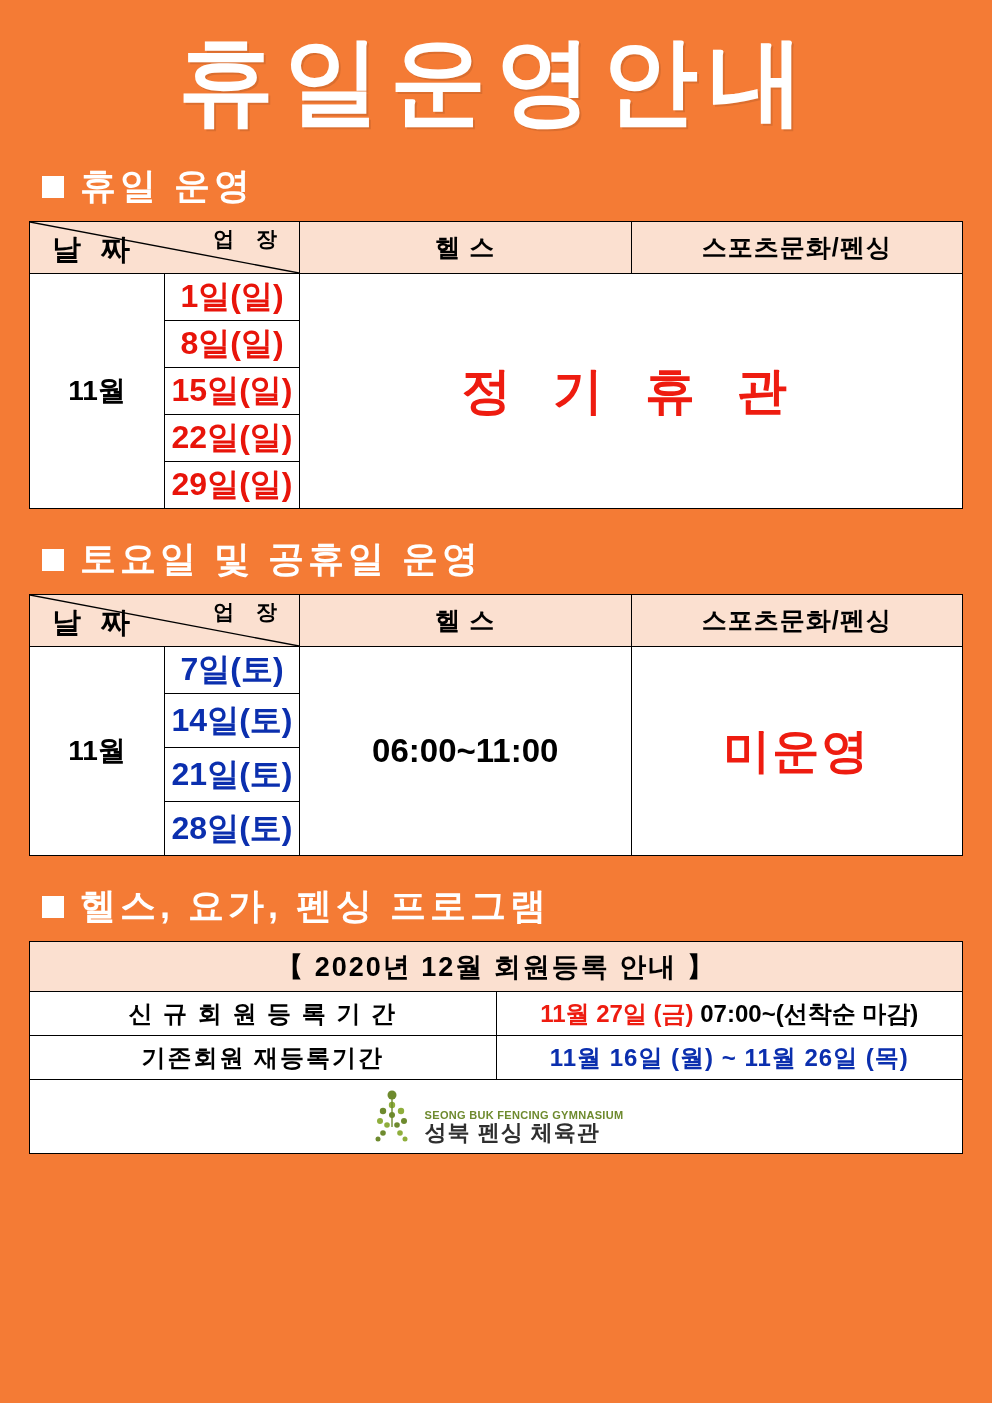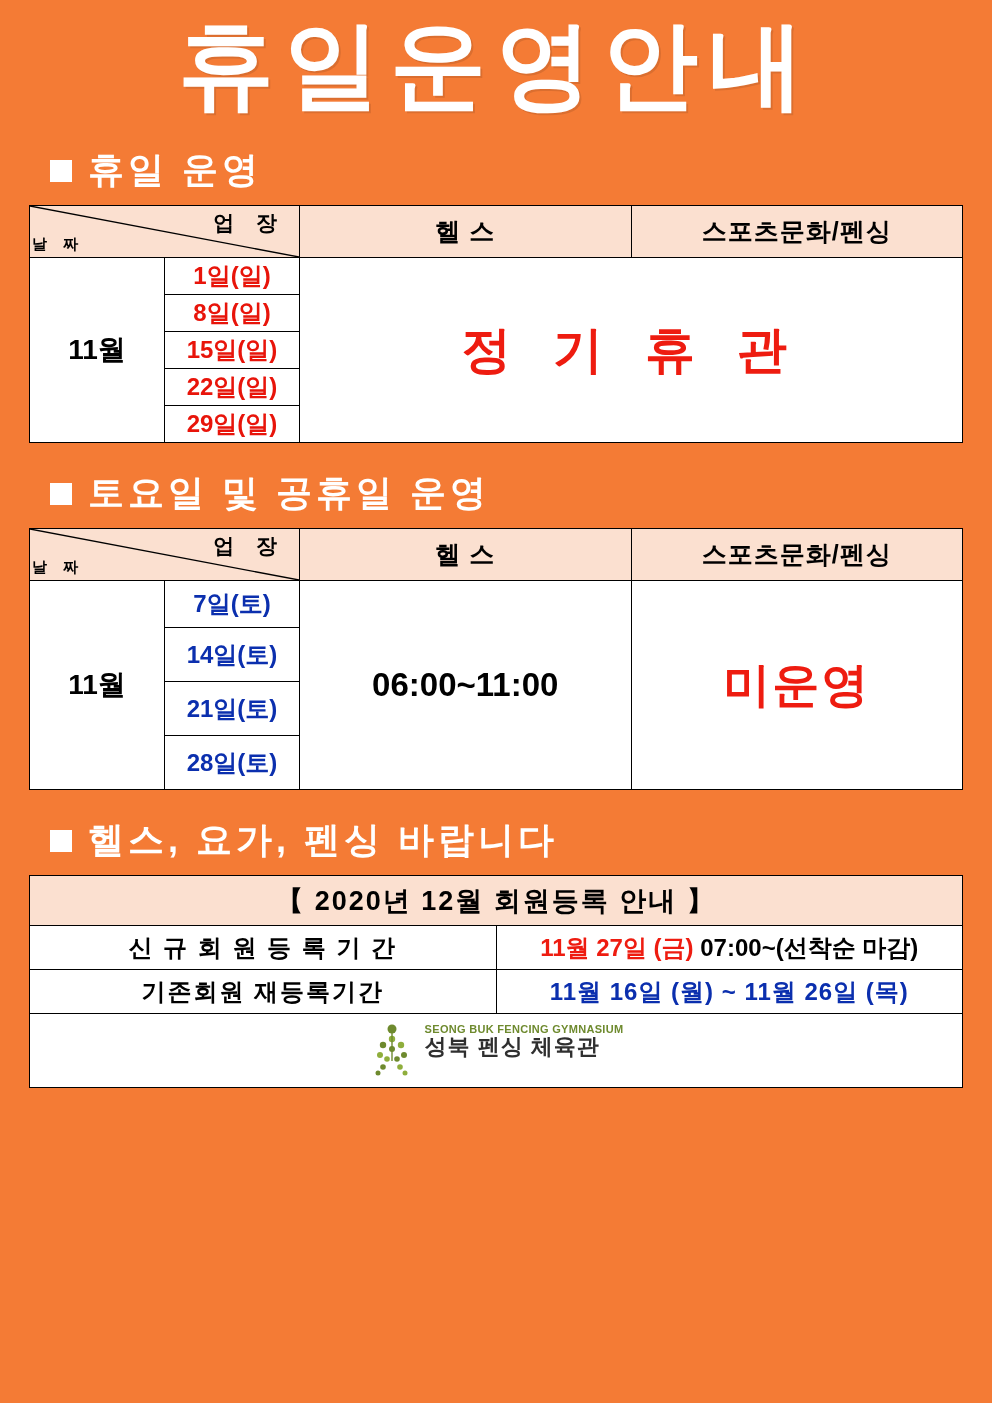--- a/index.html
+++ b/index.html
@@ -19,40 +19,40 @@
   }
 
   
   .title {
     text-align: center;
     color: #FFFFFF;
     font-size: 96px;
     font-weight: bold;
     letter-spacing: 10px;
     line-height: 1.15;
-    padding-top: 10px;
+    padding-top: 26px;
     text-shadow: 2px 2px 0 rgba(0,0,0,0.10);
   }
   .subtitle {
     text-align: center;
     color: #FFFFFF;
     font-size: 27px;
     font-weight: bold;
     line-height: 1.5;
     letter-spacing: 0.5px;
     margin-top: 26px;
   }
 
   
   .section-head {
     color: #FFFFFF;
     font-size: 36px;
     font-weight: bold;
     letter-spacing: 4px;
-    margin: 26px 0 10px 14px;
+    margin: 26px 0 10px 6px;
     display: flex;
     align-items: center;
     padding-left: 8px;
   }
   .sq {
     display: inline-block;
     width: 22px; height: 22px;
     background: #FFFFFF;
     margin-right: 16px;
     flex: 0 0 auto;
@@ -96,32 +96,32 @@
   .diag .line svg { display:block; width:100%; height:100%; }
   .diag .tr {
     position: absolute;
     right: 14px; top: 3px;
     font-size: 21px;
     letter-spacing: 8px;
     margin-left: 8px;
   }
   .diag .bl {
     position: absolute;
-    left: 2px; bottom: 3px;
-    font-size: 15px;
+    left: 22px; bottom: 3px;
+    font-size: 29px;
     letter-spacing: 6px;
   }
 
   .month-cell {
     width: 120px;
     font-size: 28px;
   }
   .day-cell {
     width: 150px;
-    font-size: 24px;
+    font-size: 32px;
     height: 37px;
   }
   .day-sun { color: #E8140A; }
   .day-sat { color: #0B2FAE; }
 
   .big-red {
     color: #EE1C10;
     font-size: 50px;
     letter-spacing: 14px;
     font-weight: bold;
@@ -158,21 +158,21 @@
   .reg-value { font-size: 24px; }
   .reg-value .red-ul {
     color: #EE1C10;
   }
   .reg-value .blk { color: #000000; }
   .reg-value .blue { color: #0B2FAE; letter-spacing: 1px; text-align: center; }
 
   .logo-cell { height: 74px; background:#FFFFFF; }
   .logo-wrap {
     display:flex;
-    align-items:flex-start;
+    align-items:flex-end;
     justify-content:center;
     gap: 10px;
   }
   .logo-mark { width: 46px; height: 56px; }
   .logo-text { text-align:left; line-height:1.1; }
   .logo-en {
     font-size: 11px;
     color:#6E8A2E;
     font-weight: bold;
     letter-spacing: 0.3px;
@@ -269,21 +269,21 @@
         <td class="day-cell day-sat" style="height:54px">21일(토)</td>
       </tr>
       <tr>
         <td class="day-cell day-sat" style="height:54px">28일(토)</td>
       </tr>
     </tbody>
   </table>
 
   <div class="section-head">
     <span class="sq"></span>
-    <span>헬스, 요가, 펜싱 바랍니다</span>
+    <span>헬스, 요가, 펜싱 프로그램</span>
   </div>
 
   <table class="reg-table">
     <tbody>
       <tr>
         <td class="reg-title" colspan="2">【 2020년 12월 회원등록 안내 】</td>
       </tr>
       <tr>
         <td class="reg-label">신 규 회 원  등 록 기 간</td>
         <td class="reg-value">

